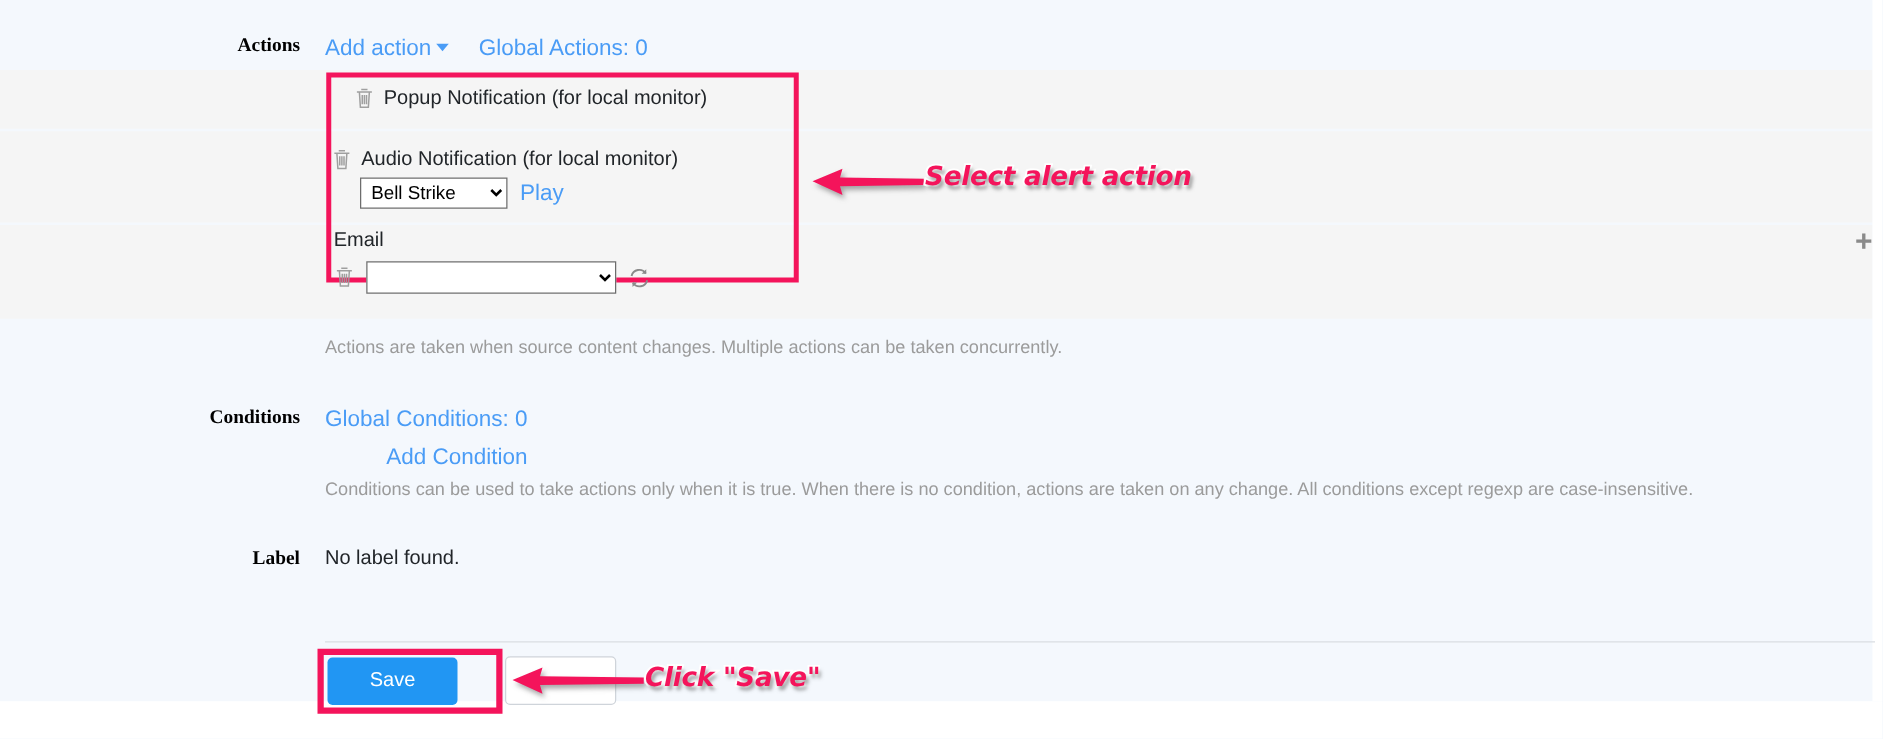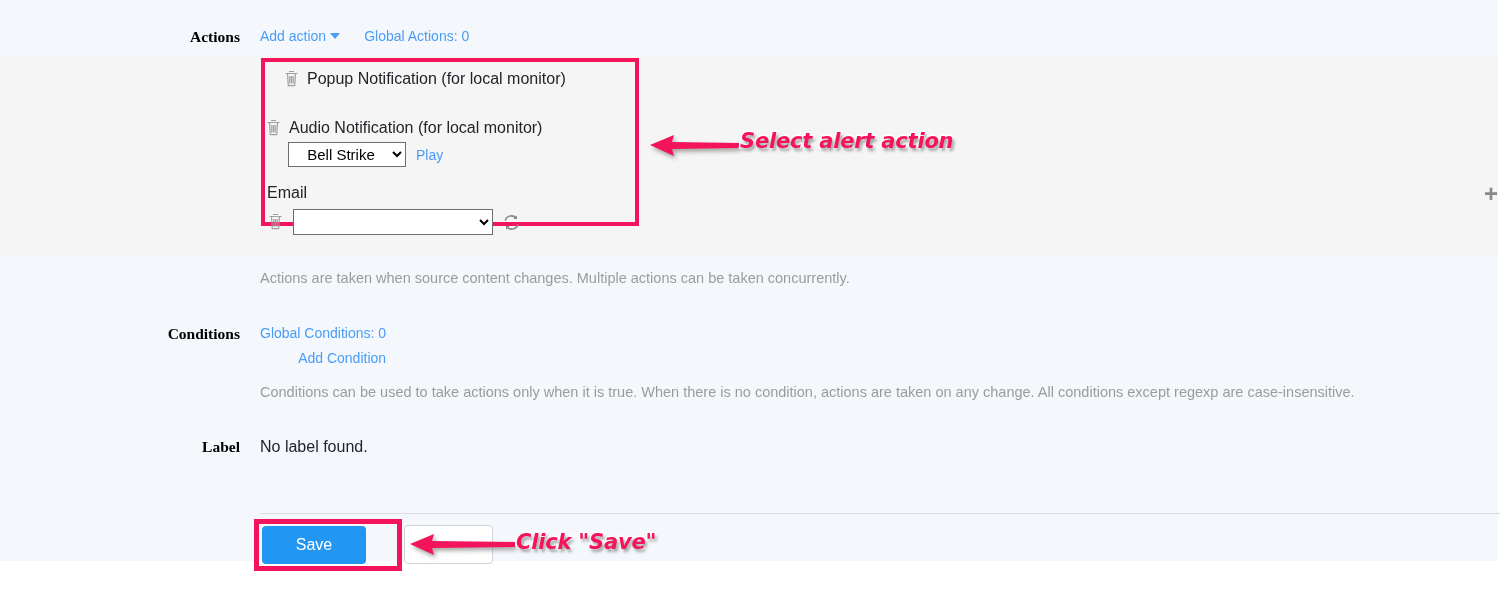--- a/index.html
+++ b/index.html
@@ -60,21 +60,21 @@
   }
   .row-body {
     position: absolute;
     left: 260px;
   }
 
   
   .link {
     color: #4a9cf6;
     text-decoration: none;
-    font-size: 14px;
+    font-size: 18px;
     cursor: pointer;
   }
   .caret {
     display: inline-block;
     width: 0; height: 0;
     border-left: 5px solid transparent;
     border-right: 5px solid transparent;
     border-top: 6px solid #4a9cf6;
     vertical-align: middle;
     margin-left: 4px;
@@ -142,21 +142,21 @@
     font-family: "Liberation Sans", sans-serif;
     font-size: 15px;
     color: #000;
     background: #ffffff;
     border: 1px solid #6d6d6d;
     border-radius: 0;
     padding: 2px 4px;
     height: 25px;
     box-sizing: border-box;
   }
-  select#bell-select { width: 118px; text-align: center; }
+  select#bell-select { width: 118px; }
   select#email-select { width: 200px; height: 26px; }
 
   .email-label {
     font-size: 16px;
     color: #212529;
     margin-bottom: 7px;
     margin-left: 0px;
   }
   .email-line {
     display: flex;

